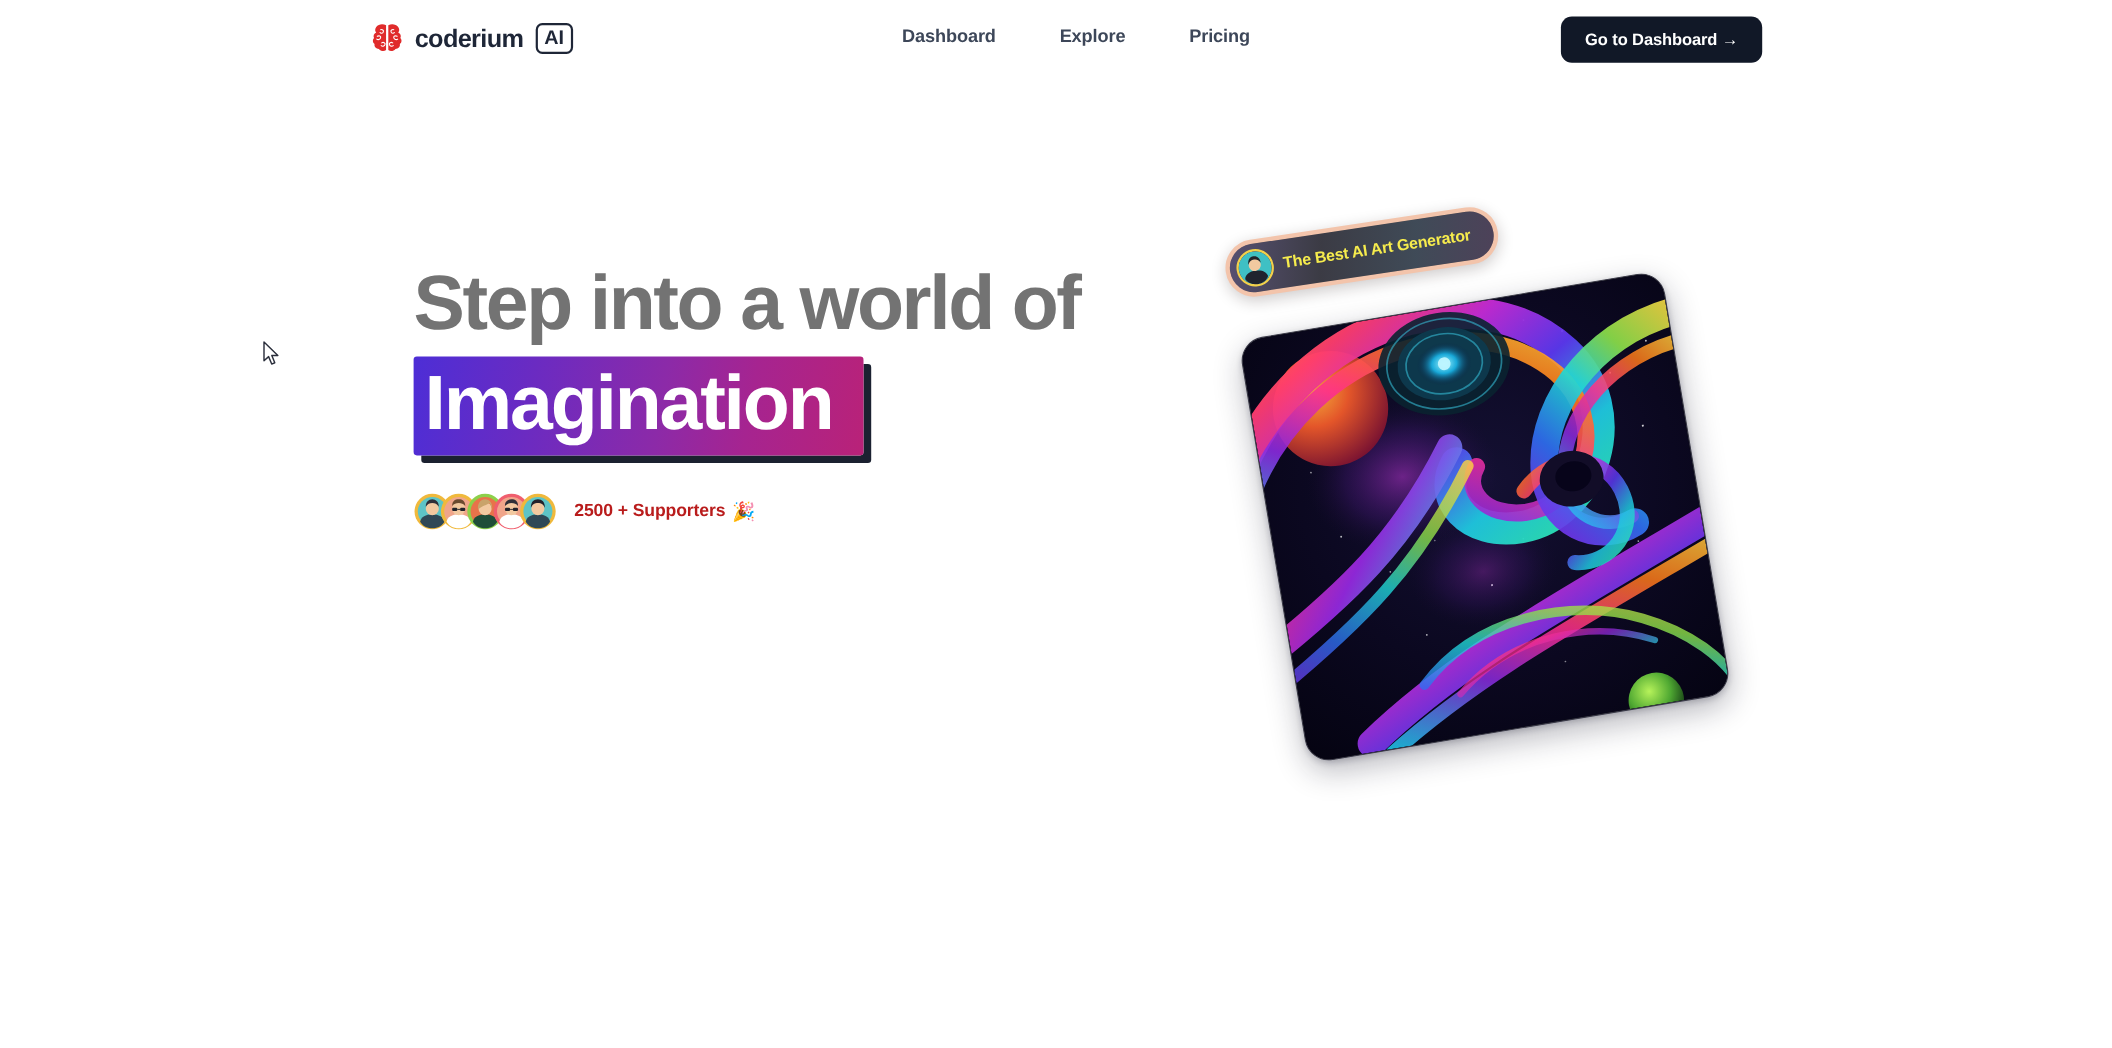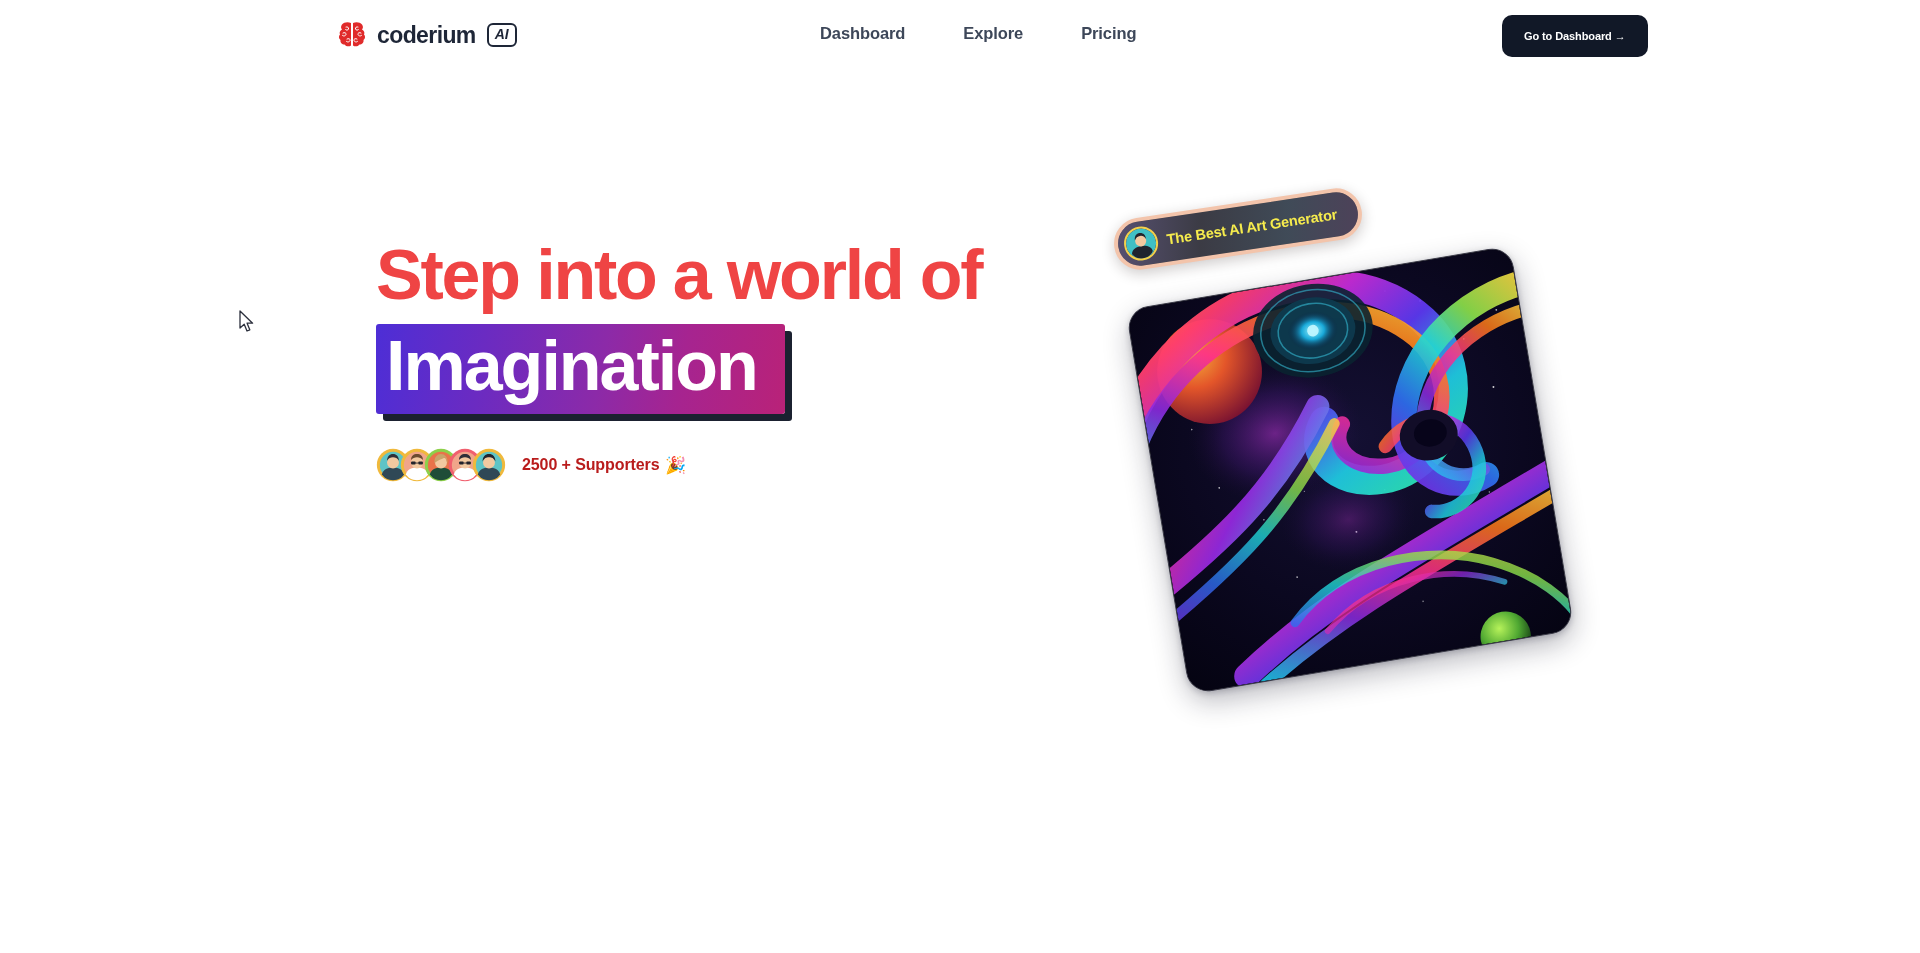--- a/index.html
+++ b/index.html
@@ -48,27 +48,26 @@
     letter-spacing: -0.6px;
     color: #1e2637;
   }
   .logo-badge {
     display: inline-flex;
     align-items: center;
     justify-content: center;
     border: 2px solid #1e2637;
     border-radius: 6px;
     padding: 1px 6px 2px 6px;
-    font-size: 14px;
+    font-size: 18px;
     font-weight: 700;
     letter-spacing: 0px;
     color: #1e2637;
     line-height: 1.15;
     margin-left: 2px;
-    font-style: italic;
   }
 
   .nav {
     position: absolute;
     left: 820px;
     top: 24px;
     display: flex;
     gap: 58px;
   }
   .nav-link {
@@ -76,52 +75,52 @@
     font-weight: 600;
     color: #3d4759;
     letter-spacing: -0.1px;
     text-decoration: none;
     cursor: pointer;
     white-space: nowrap;
   }
 
   .header-cta {
     position: absolute;
-    left: 1502px;
+    left: 1419px;
     top: 15px;
     height: 42px;
     padding: 0 22px;
     display: inline-flex;
     align-items: center;
     justify-content: center;
     background: #111827;
     color: #ffffff;
     border: none;
     border-radius: 10px;
     font-family: "Liberation Sans", sans-serif;
-    font-size: 11px;
+    font-size: 15px;
     font-weight: 700;
     letter-spacing: -0.1px;
     cursor: pointer;
     white-space: nowrap;
   }
 
   
   .hero-left {
     position: absolute;
     left: 376px;
     top: 240px;
     width: 760px;
   }
 
   .headline-line1 {
     font-size: 70px;
     line-height: 1.0;
     font-weight: 700;
-    color: #ef4444;
+    color: #737373;
     letter-spacing: -2.2px;
     white-space: nowrap;
   }
 
   .headline-hl-wrap {
     margin-top: 14px;
     position: relative;
     display: inline-block;
   }
   .headline-hl {

